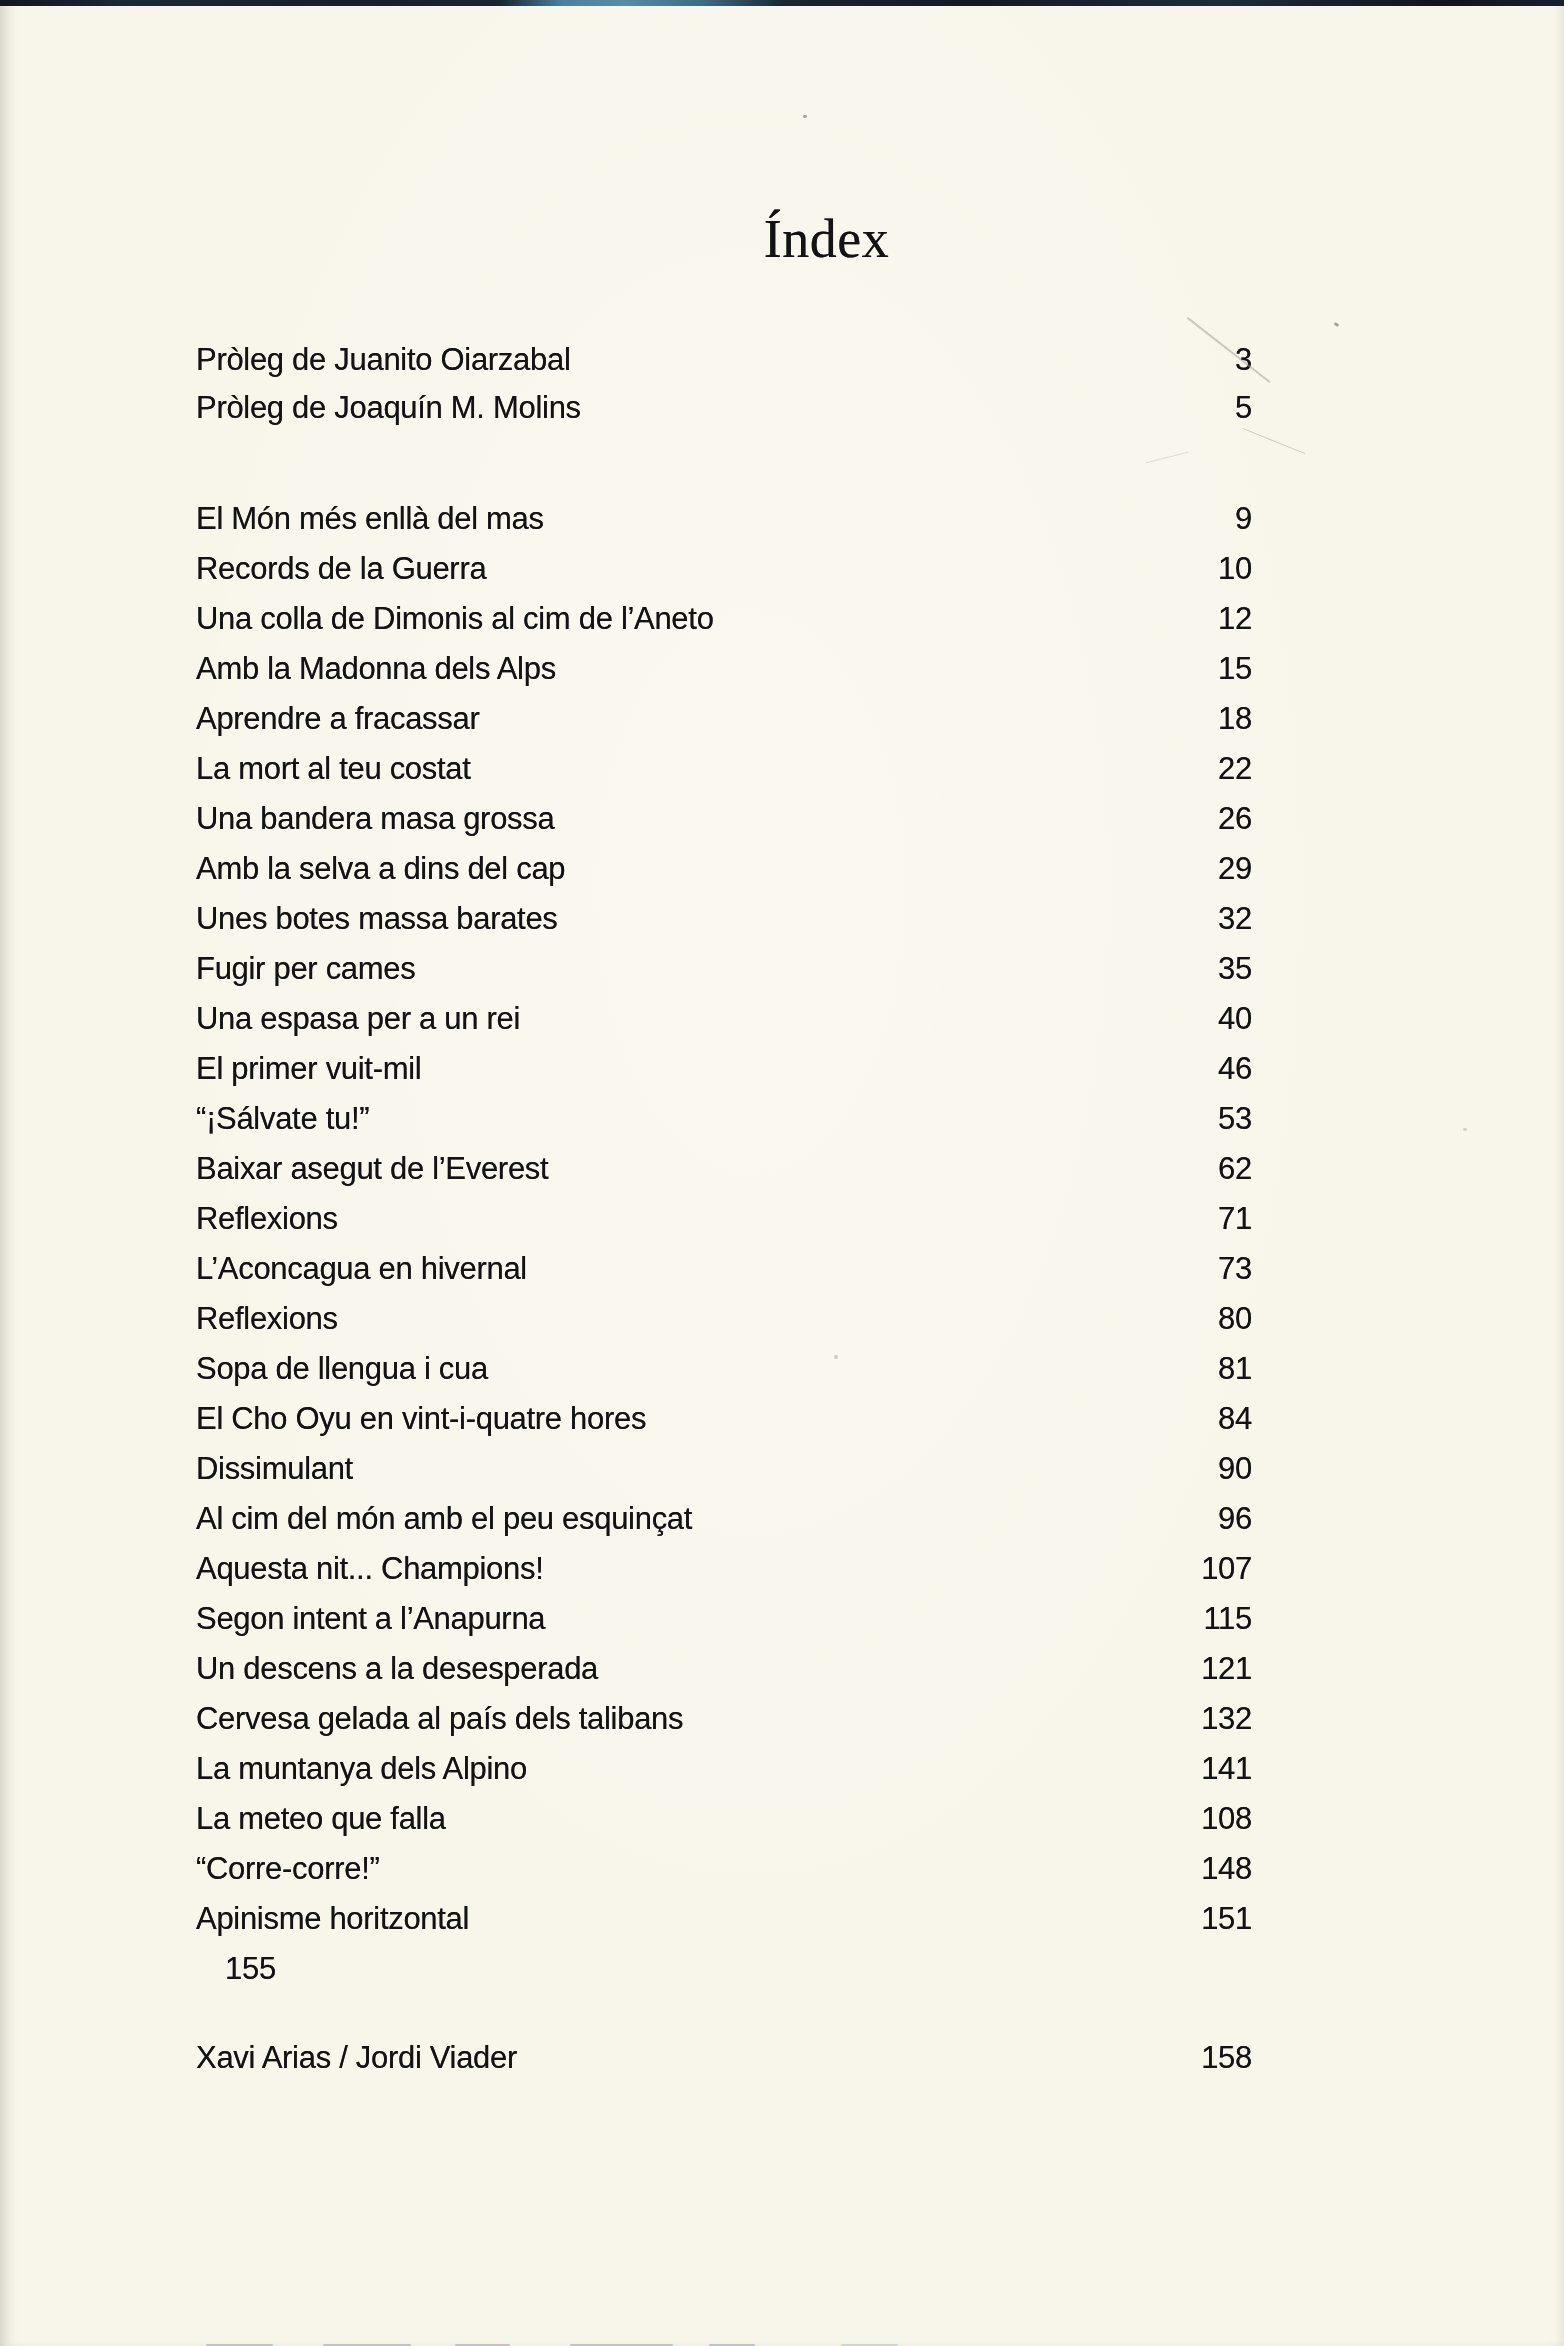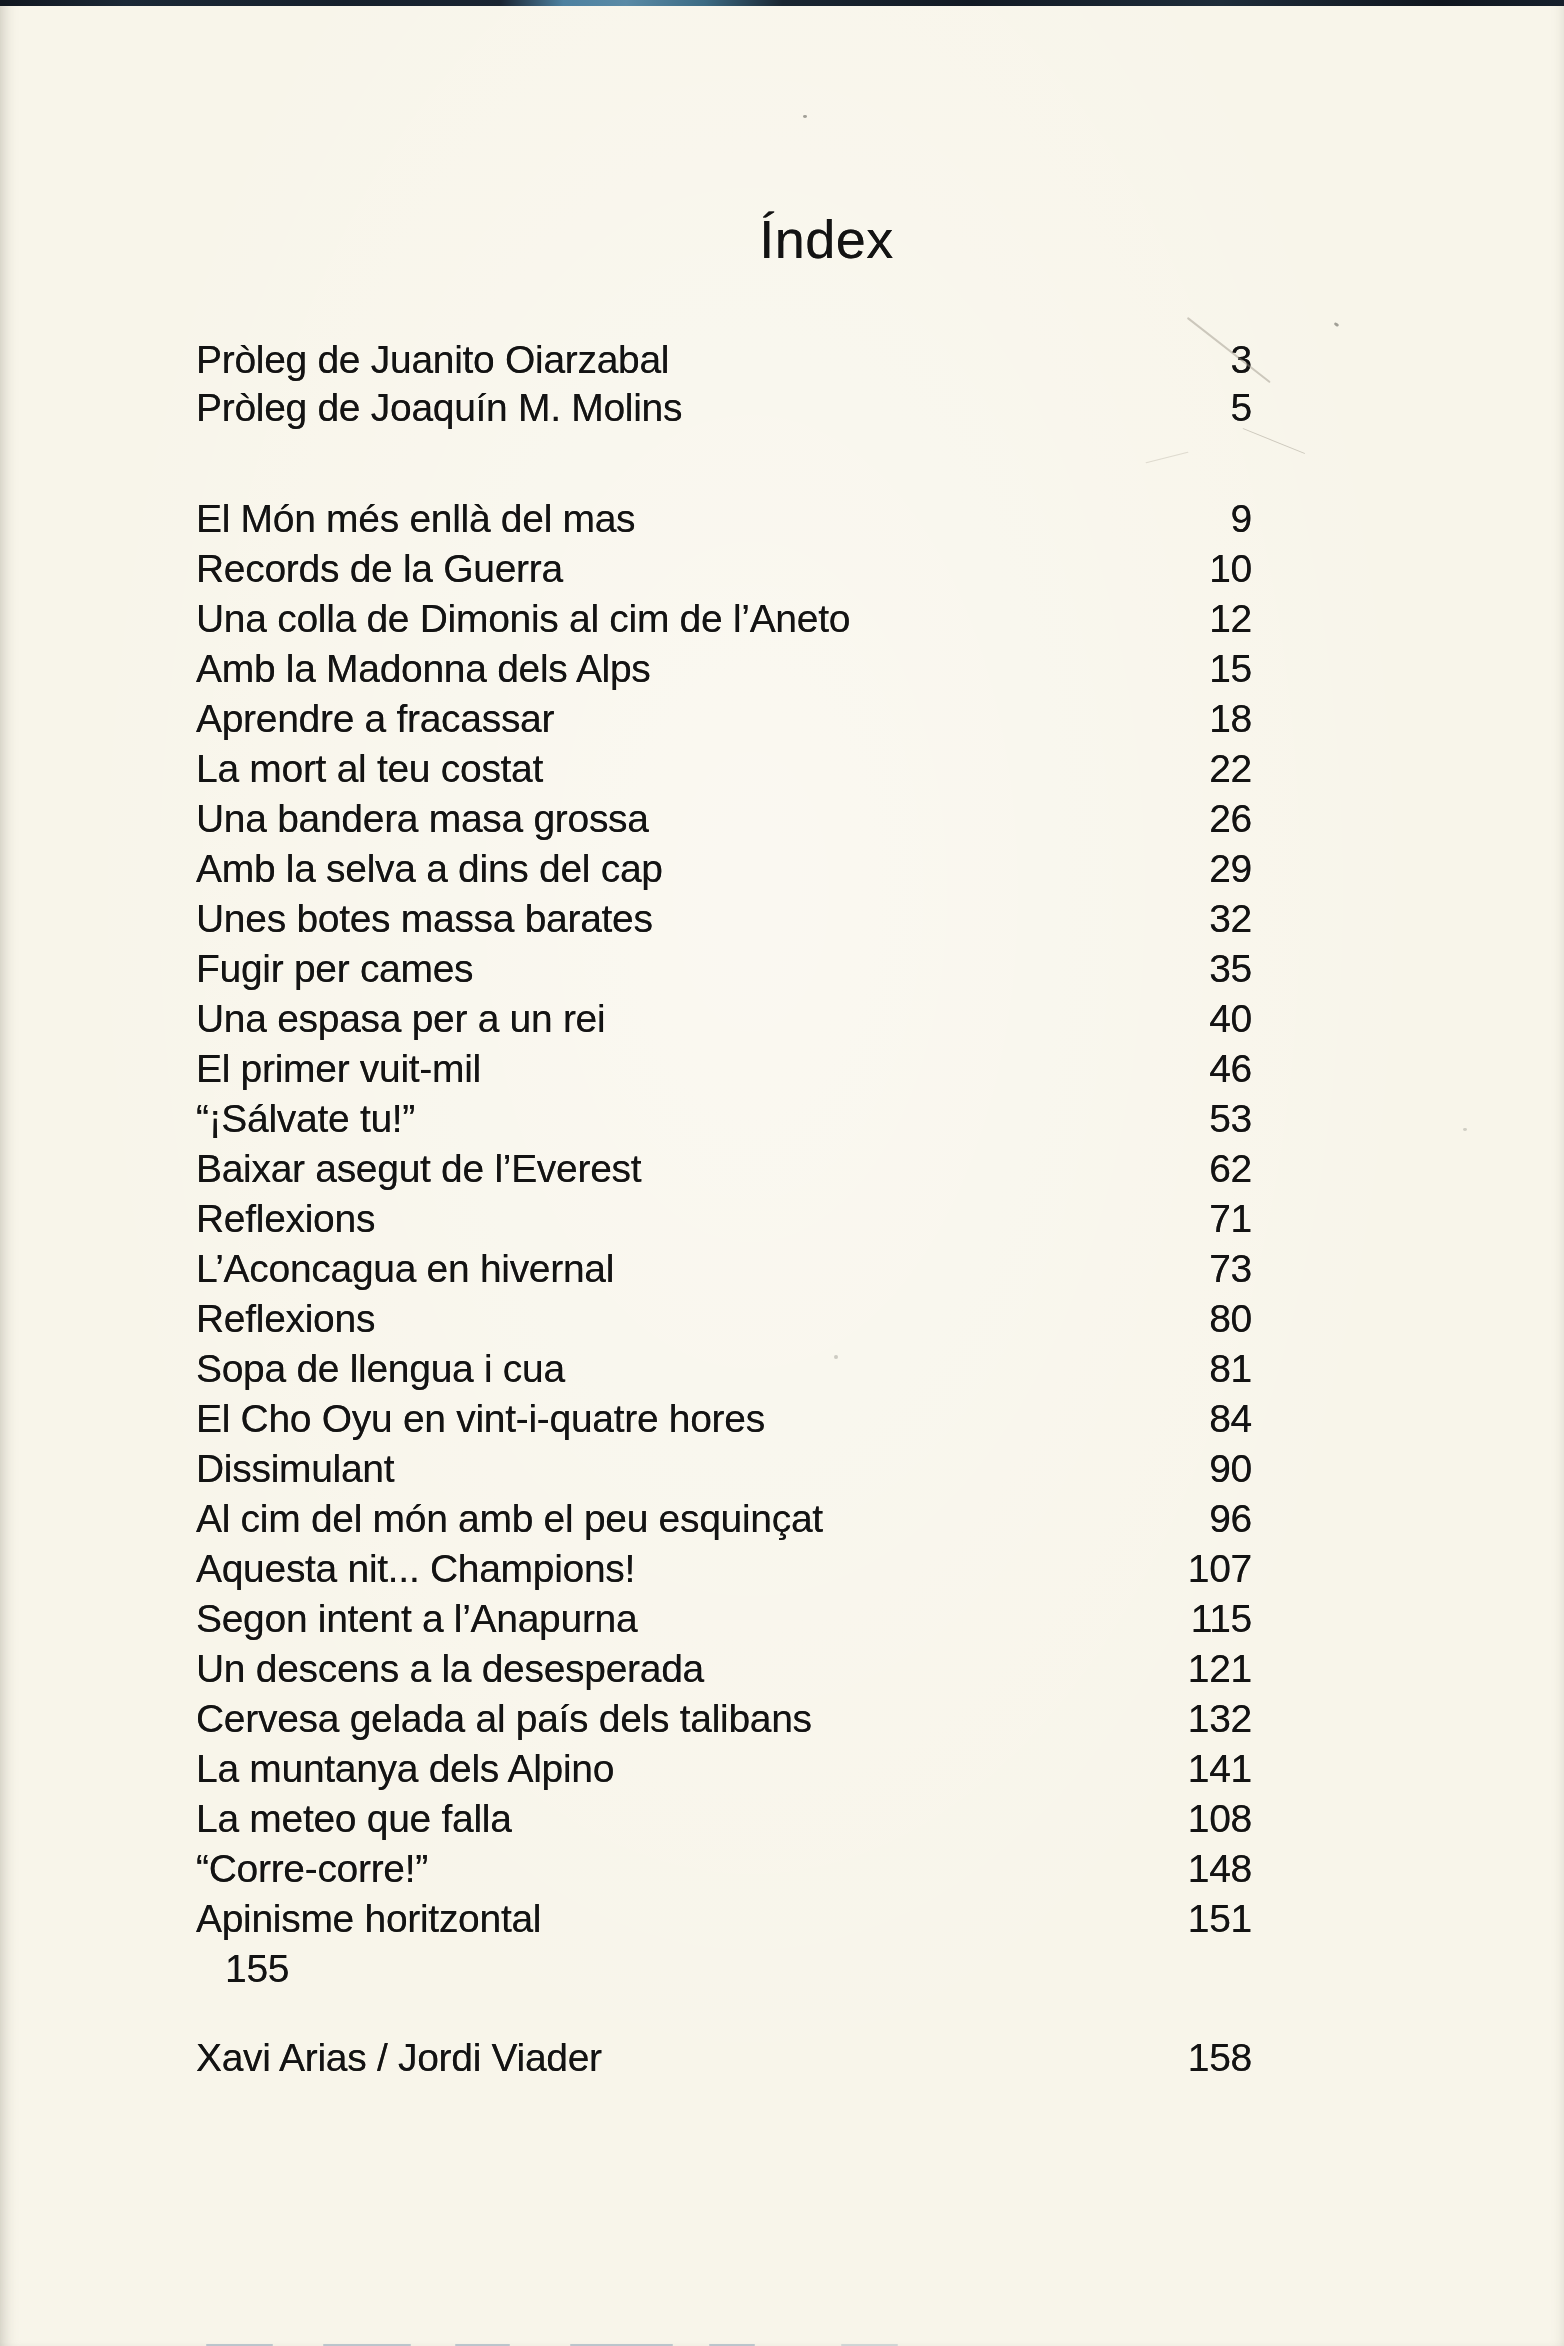--- a/index.html
+++ b/index.html
@@ -21,25 +21,26 @@
       #10161f 0%, #1b2836 8%, #16202c 22%, #1a2532 32%,
       var(--edge-teal,#4d81a0) 36%, #5a8aa6 40%, #3c6b84 45%,
       #1a2632 50%, #121a24 62%, #1e2c3a 78%, #10161f 92%, #16202c 100%);
   }
   .title{
     position:absolute;top:208px;left:0;width:100%;
     box-sizing:border-box;padding-left:88px;
     margin:0;text-align:center;
     font-size:54px;font-weight:400;letter-spacing:0.5px;
     text-shadow:0 0 0.6px rgba(10,10,10,0.75);
+    font-family:Liberation Serif, serif;
   }
   .toc{position:absolute;left:196px;top:336px;width:1056px;}
   .row{
     display:flex;justify-content:space-between;align-items:baseline;
-    height:50px;line-height:50px;font-size:39px;
+    height:50px;line-height:50px;font-size:31px;
     letter-spacing:-0.3px;white-space:nowrap;
     text-shadow:0 0 0.6px rgba(10,10,10,0.75);
   }
   #sec-prologue .row{height:48px;line-height:48px;}
   #sec-chapters{margin-top:62px;}
   #sec-author{margin-top:39px;}
   .label{flex:0 1 auto;overflow:visible;}
   .pg{flex:0 0 auto;text-align:right;padding-left:29px;}
   .it{margin-top:36px;}
   

